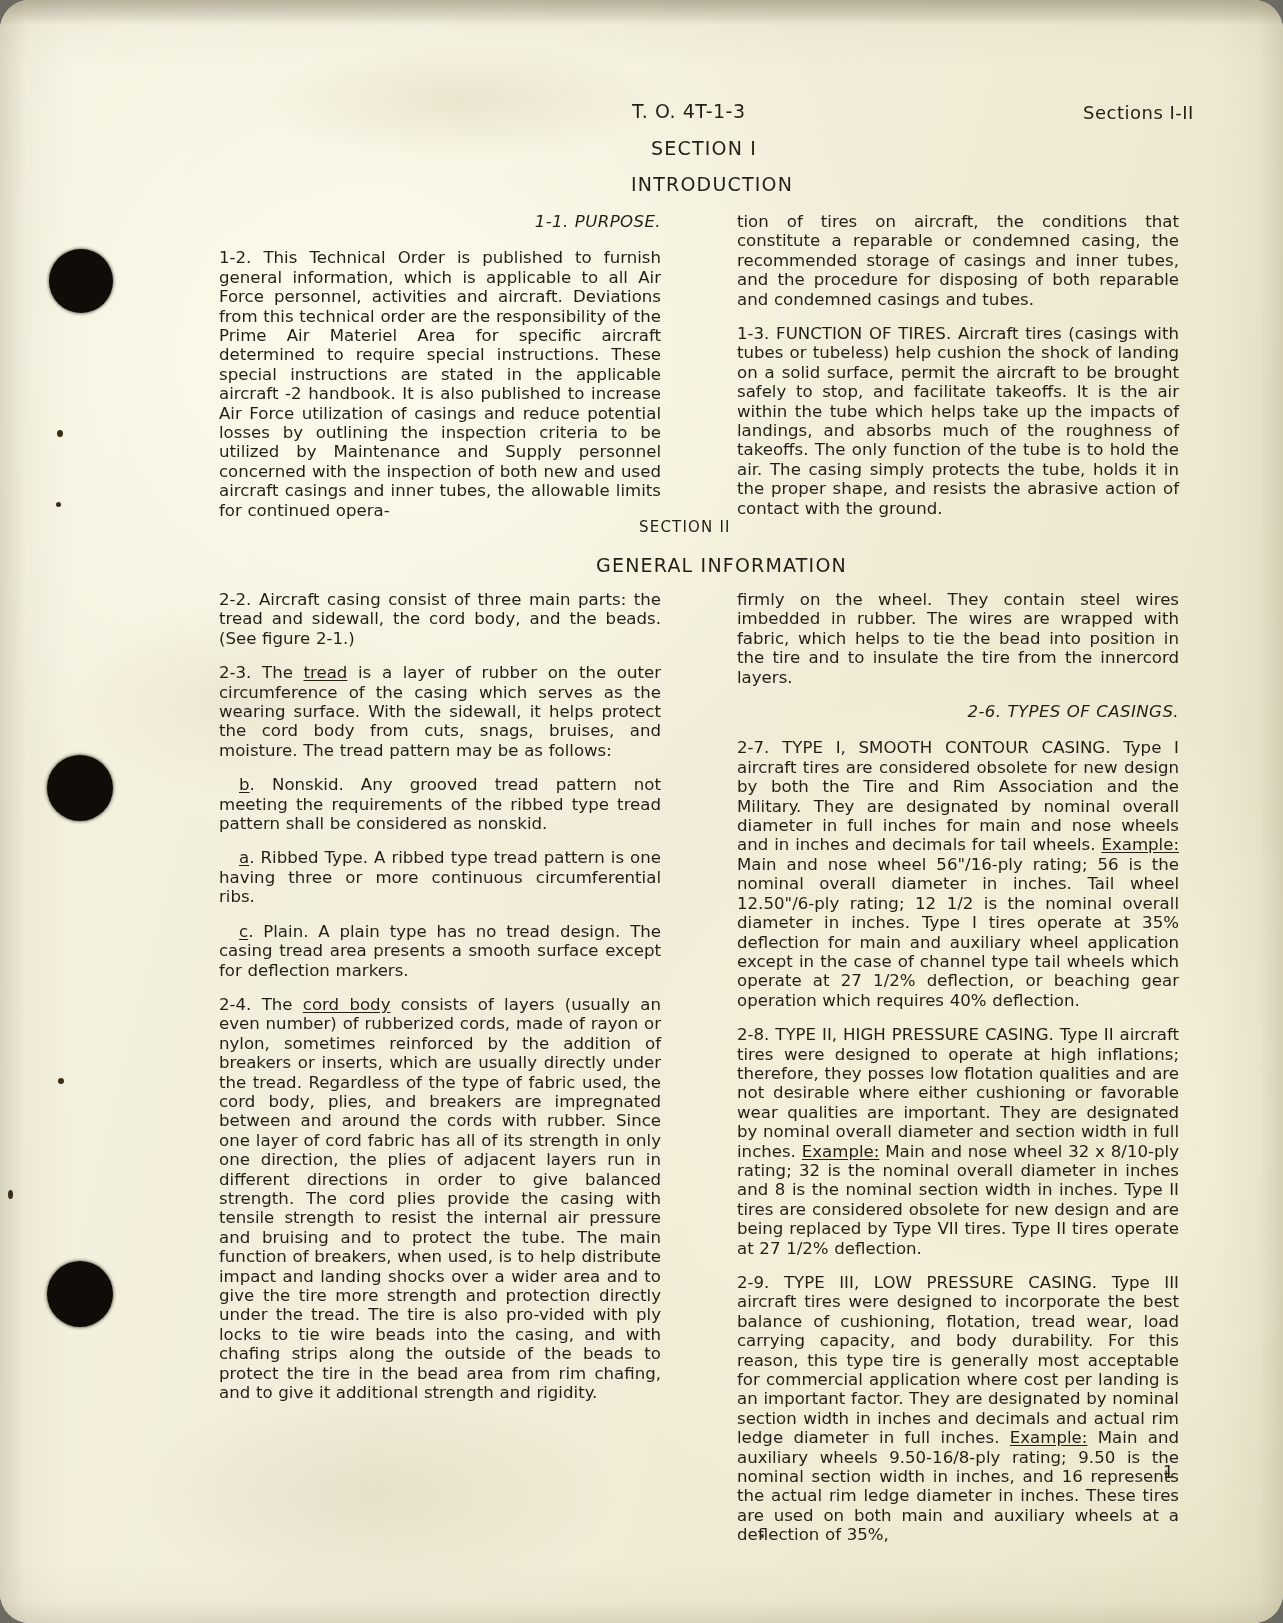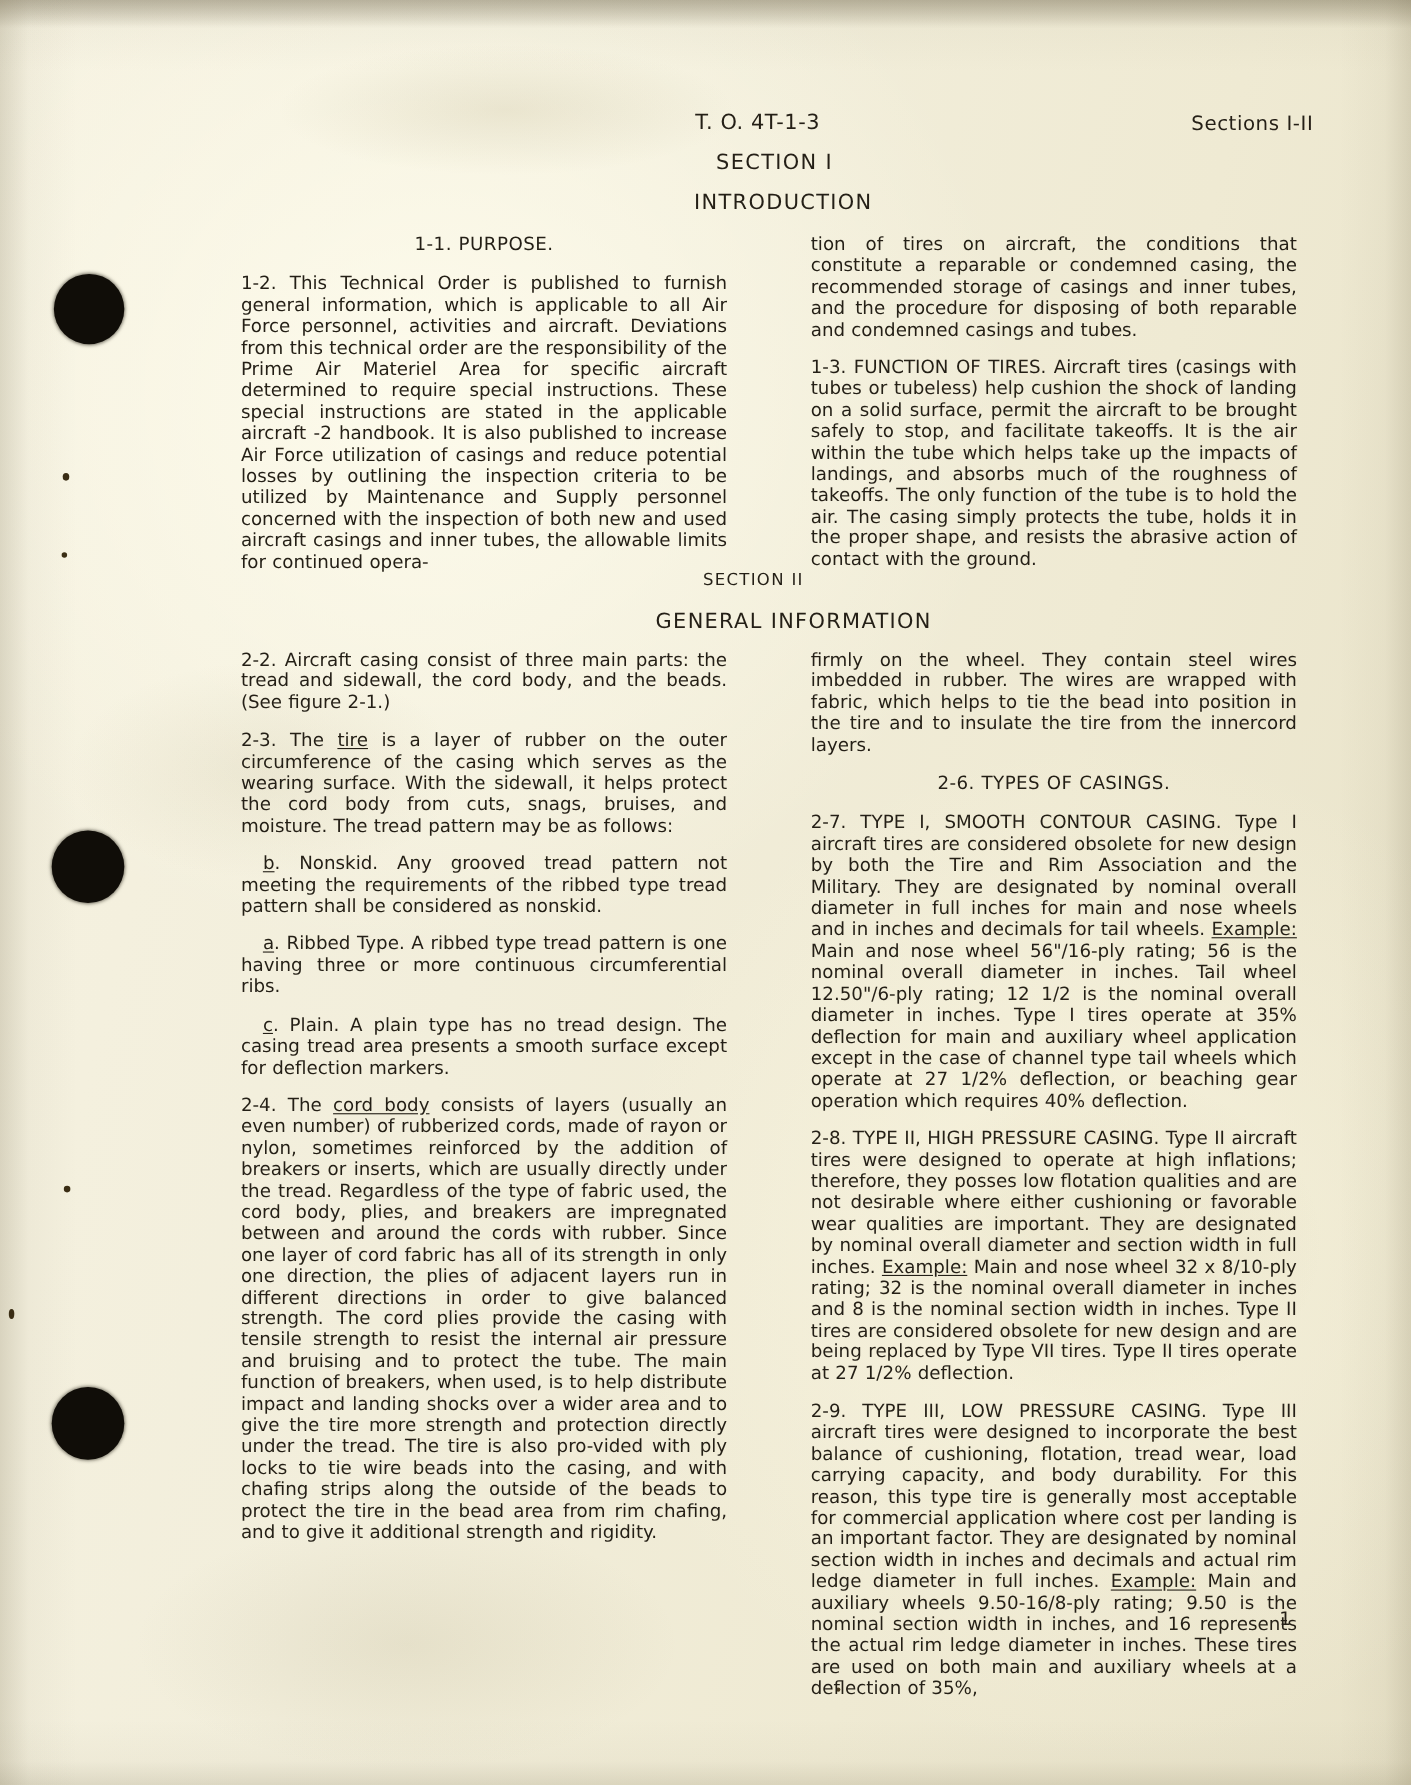--- a/index.html
+++ b/index.html
@@ -10,20 +10,21 @@
   }
   .page {
     position: relative;
     width: 1283px;
     height: 1623px;
     margin: 0 auto;
     background: #f3efdc;
     overflow: hidden;
     font-family: "DejaVu Sans", sans-serif;
     color: #241f16;
+    border-radius: 30px;
   }
   
   .paper-grain {
     position: absolute;
     inset: 0;
     background:
       radial-gradient(ellipse 60% 45% at 30% 22%, rgba(255,253,238,0.85) 0%, rgba(255,253,238,0) 70%),
       radial-gradient(ellipse 50% 40% at 78% 70%, rgba(250,246,225,0.7) 0%, rgba(250,246,225,0) 72%),
       linear-gradient(104deg, #f6f2e1 0%, #f2eedb 38%, #efead3 68%, #e8e2c8 100%);
     pointer-events: none;
@@ -92,23 +93,24 @@
   .blk {
     font-size: 16.6px;
     line-height: 19.4px;
     text-align: justify;
     text-justify: inter-word;
     margin: 0 0 15px 0;
     word-spacing: 0.4px;
   }
   .blk:last-child { margin-bottom: 0; }
   .heading {
-    text-align: center;
+    text-align: right;
     margin-bottom: 17px;
     letter-spacing: 0.4px;
+    font-style: italic;
   }
   .sub {
     text-indent: 20px;
   }
   .u { text-decoration: underline; text-underline-offset: 2px; }
 
   #page-number {
     position: absolute;
     top: 1462px;
     left: 1163px;
@@ -168,21 +170,21 @@
 
     <div class="hdr" id="section-2-title">SECTION II</div>
 
     <div class="hdr" id="section-2-subtitle">GENERAL INFORMATION</div>
 
     <div class="col col-left" style="top:590px;">
 
 
       <p class="blk">2-2.  Aircraft casing consist of three main parts: the tread and sidewall, the cord body, and the beads. (See figure 2-1.)</p>
 
-      <p class="blk"><span>2-3.  The </span><span class="u">tire</span><span> is a layer of rubber on the outer circumference of the casing which serves as the wearing surface. With the sidewall, it helps protect the cord body from cuts, snags, bruises, and moisture. The tread pattern may be as follows:</span></p>
+      <p class="blk"><span>2-3.  The </span><span class="u">tread</span><span> is a layer of rubber on the outer circumference of the casing which serves as the wearing surface. With the sidewall, it helps protect the cord body from cuts, snags, bruises, and moisture. The tread pattern may be as follows:</span></p>
 
       <p class="blk sub"><span class="u">b</span><span>. Nonskid. Any grooved tread pattern not meeting the requirements of the ribbed type tread pattern shall be considered as nonskid.</span></p>
 
       <p class="blk sub"><span class="u">a</span><span>. Ribbed Type. A ribbed type tread pattern is one having three or more continuous circumferential ribs.</span></p>
 
       <p class="blk sub"><span class="u">c</span><span>. Plain. A plain type has no tread design. The casing tread area presents a smooth surface except for deflection markers.</span></p>
 
       <p class="blk"><span>2-4.  The </span><span class="u">cord body</span><span> consists of layers (usually an even number) of rubberized cords, made of rayon or nylon, sometimes reinforced by the addition of breakers or inserts, which are usually directly under the tread. Regardless of the type of fabric used, the cord body, plies, and breakers are impregnated between and around the cords with rubber. Since one layer of cord fabric has all of its strength in only one direction, the plies of adjacent layers run in different directions in order to give balanced strength. The cord plies provide the casing with tensile strength to resist the internal air pressure and bruising and to protect the tube. The main function of breakers, when used, is to help distribute impact and landing shocks over a wider area and to give the tire more strength and protection directly under the tread. The tire is also pro-vided with ply locks to tie wire beads into the casing, and with chafing strips along the outside of the beads to protect the tire in the bead area from rim chafing, and to give it additional strength and rigidity.</span></p>
 
     </div>

